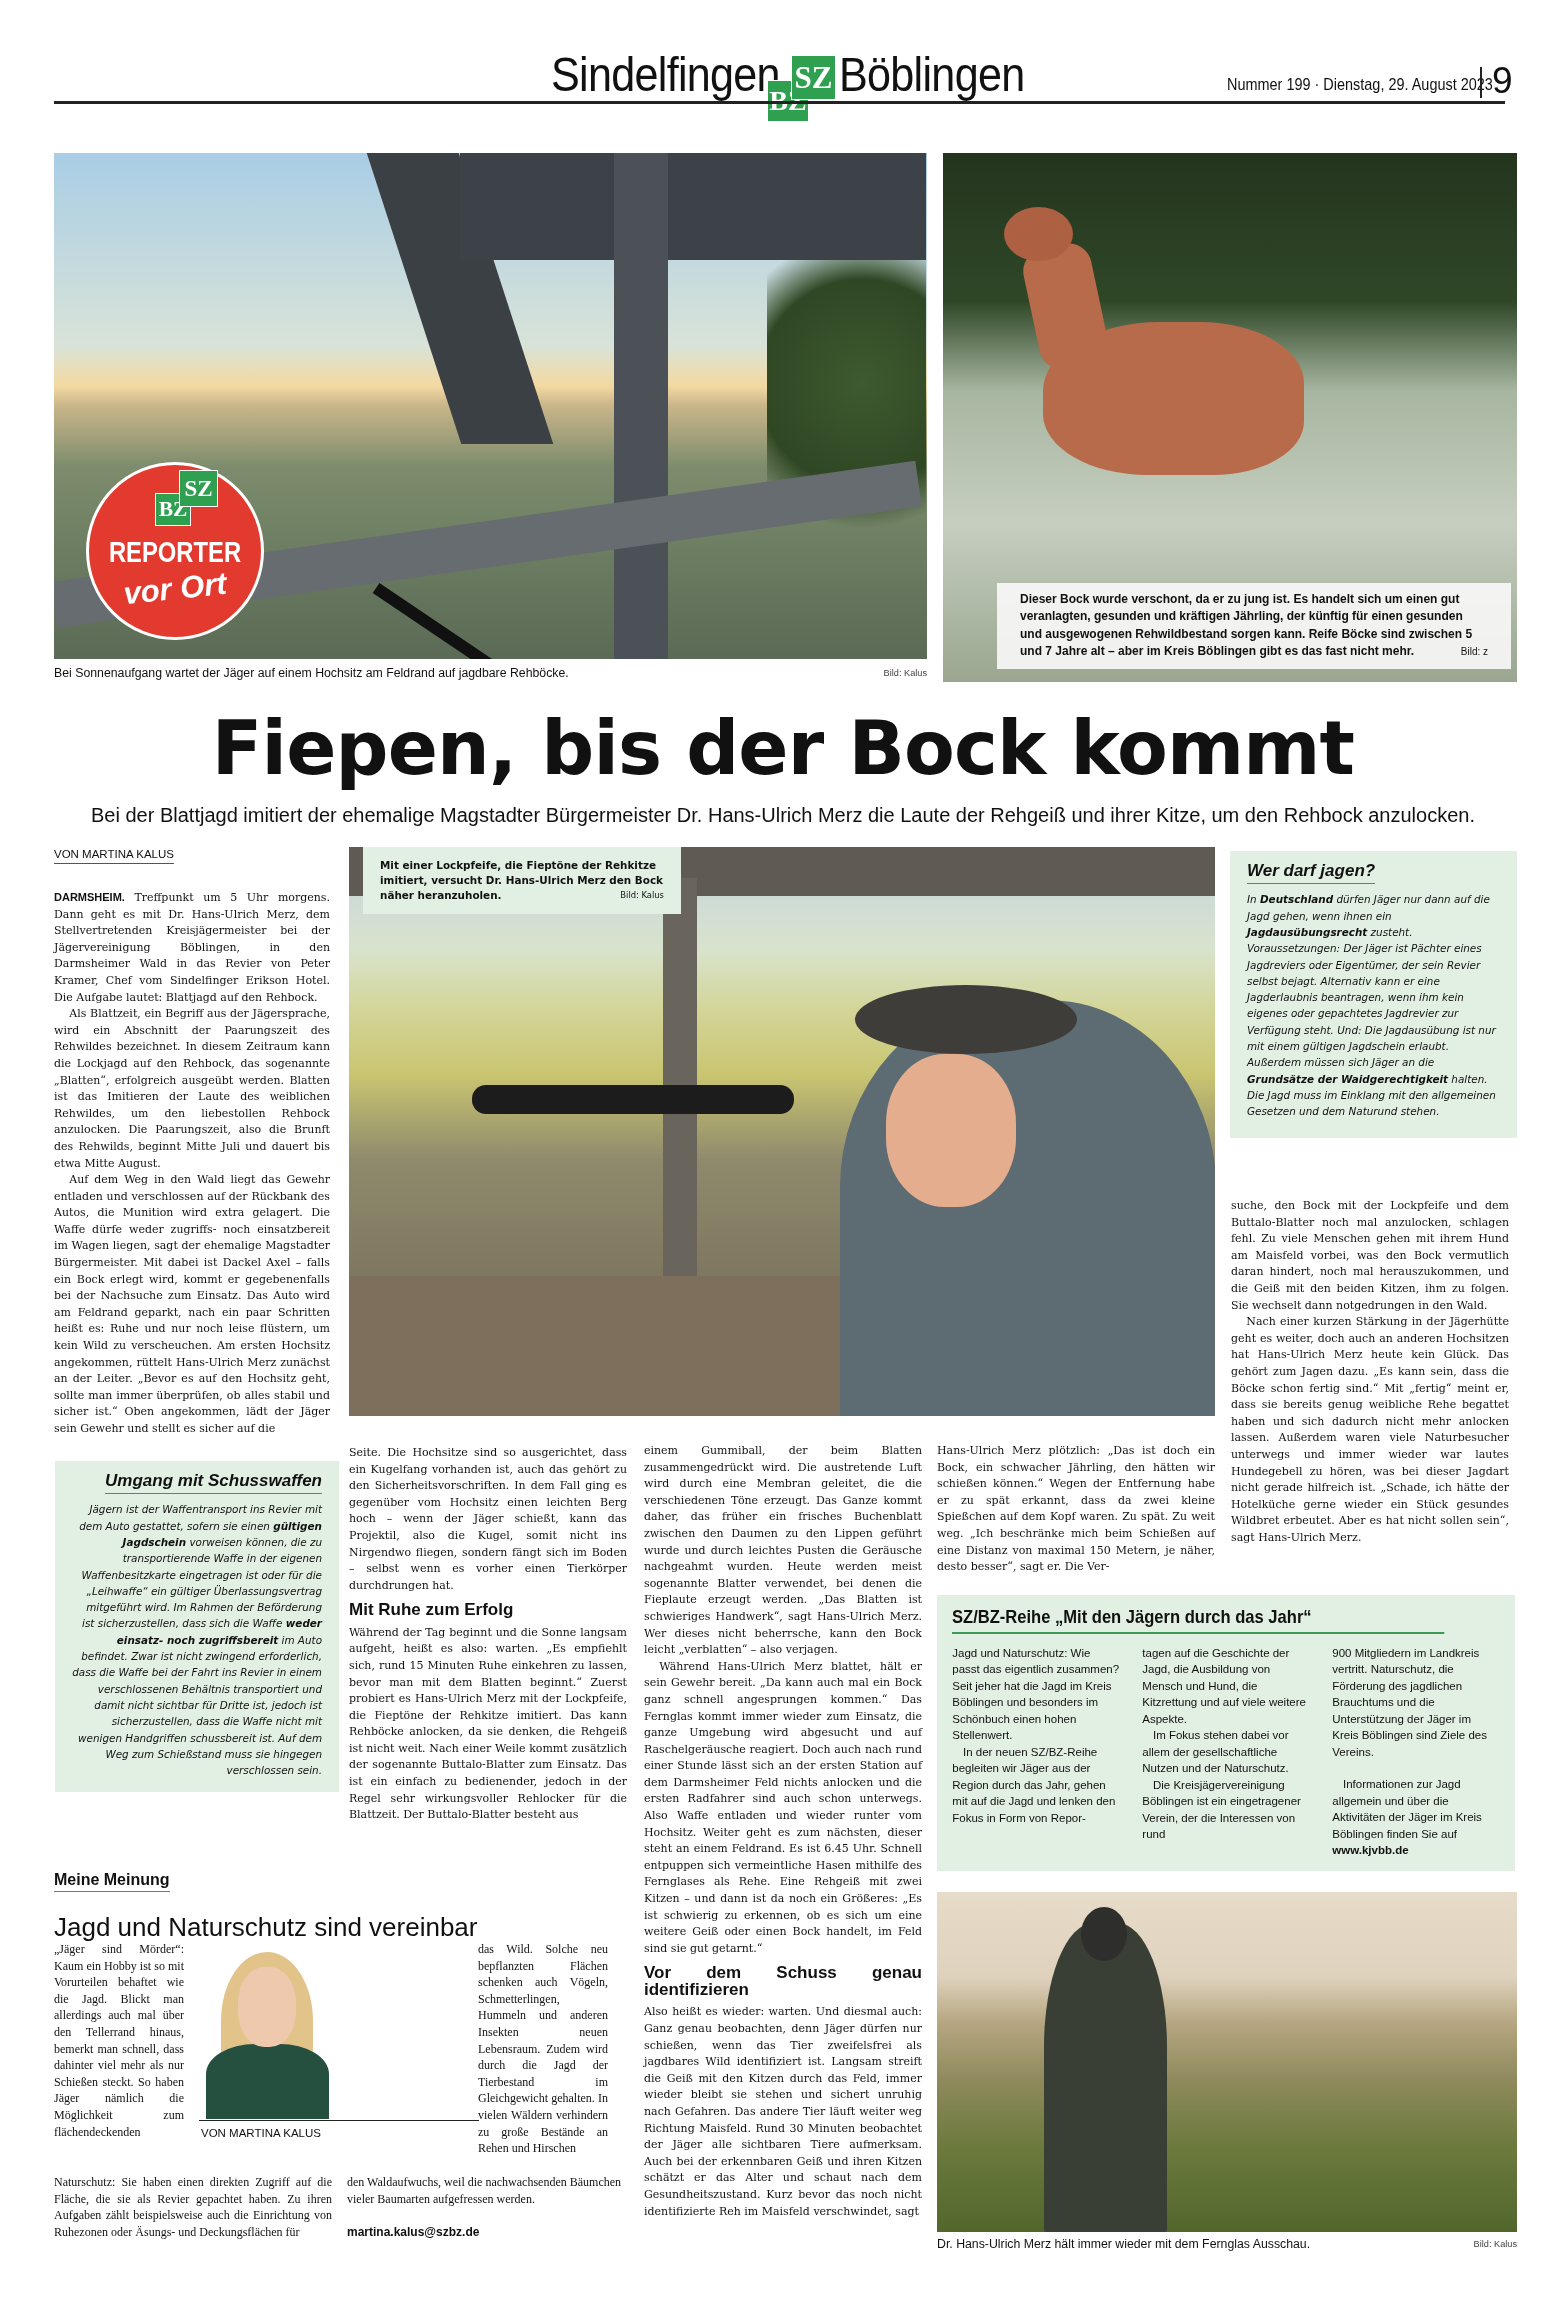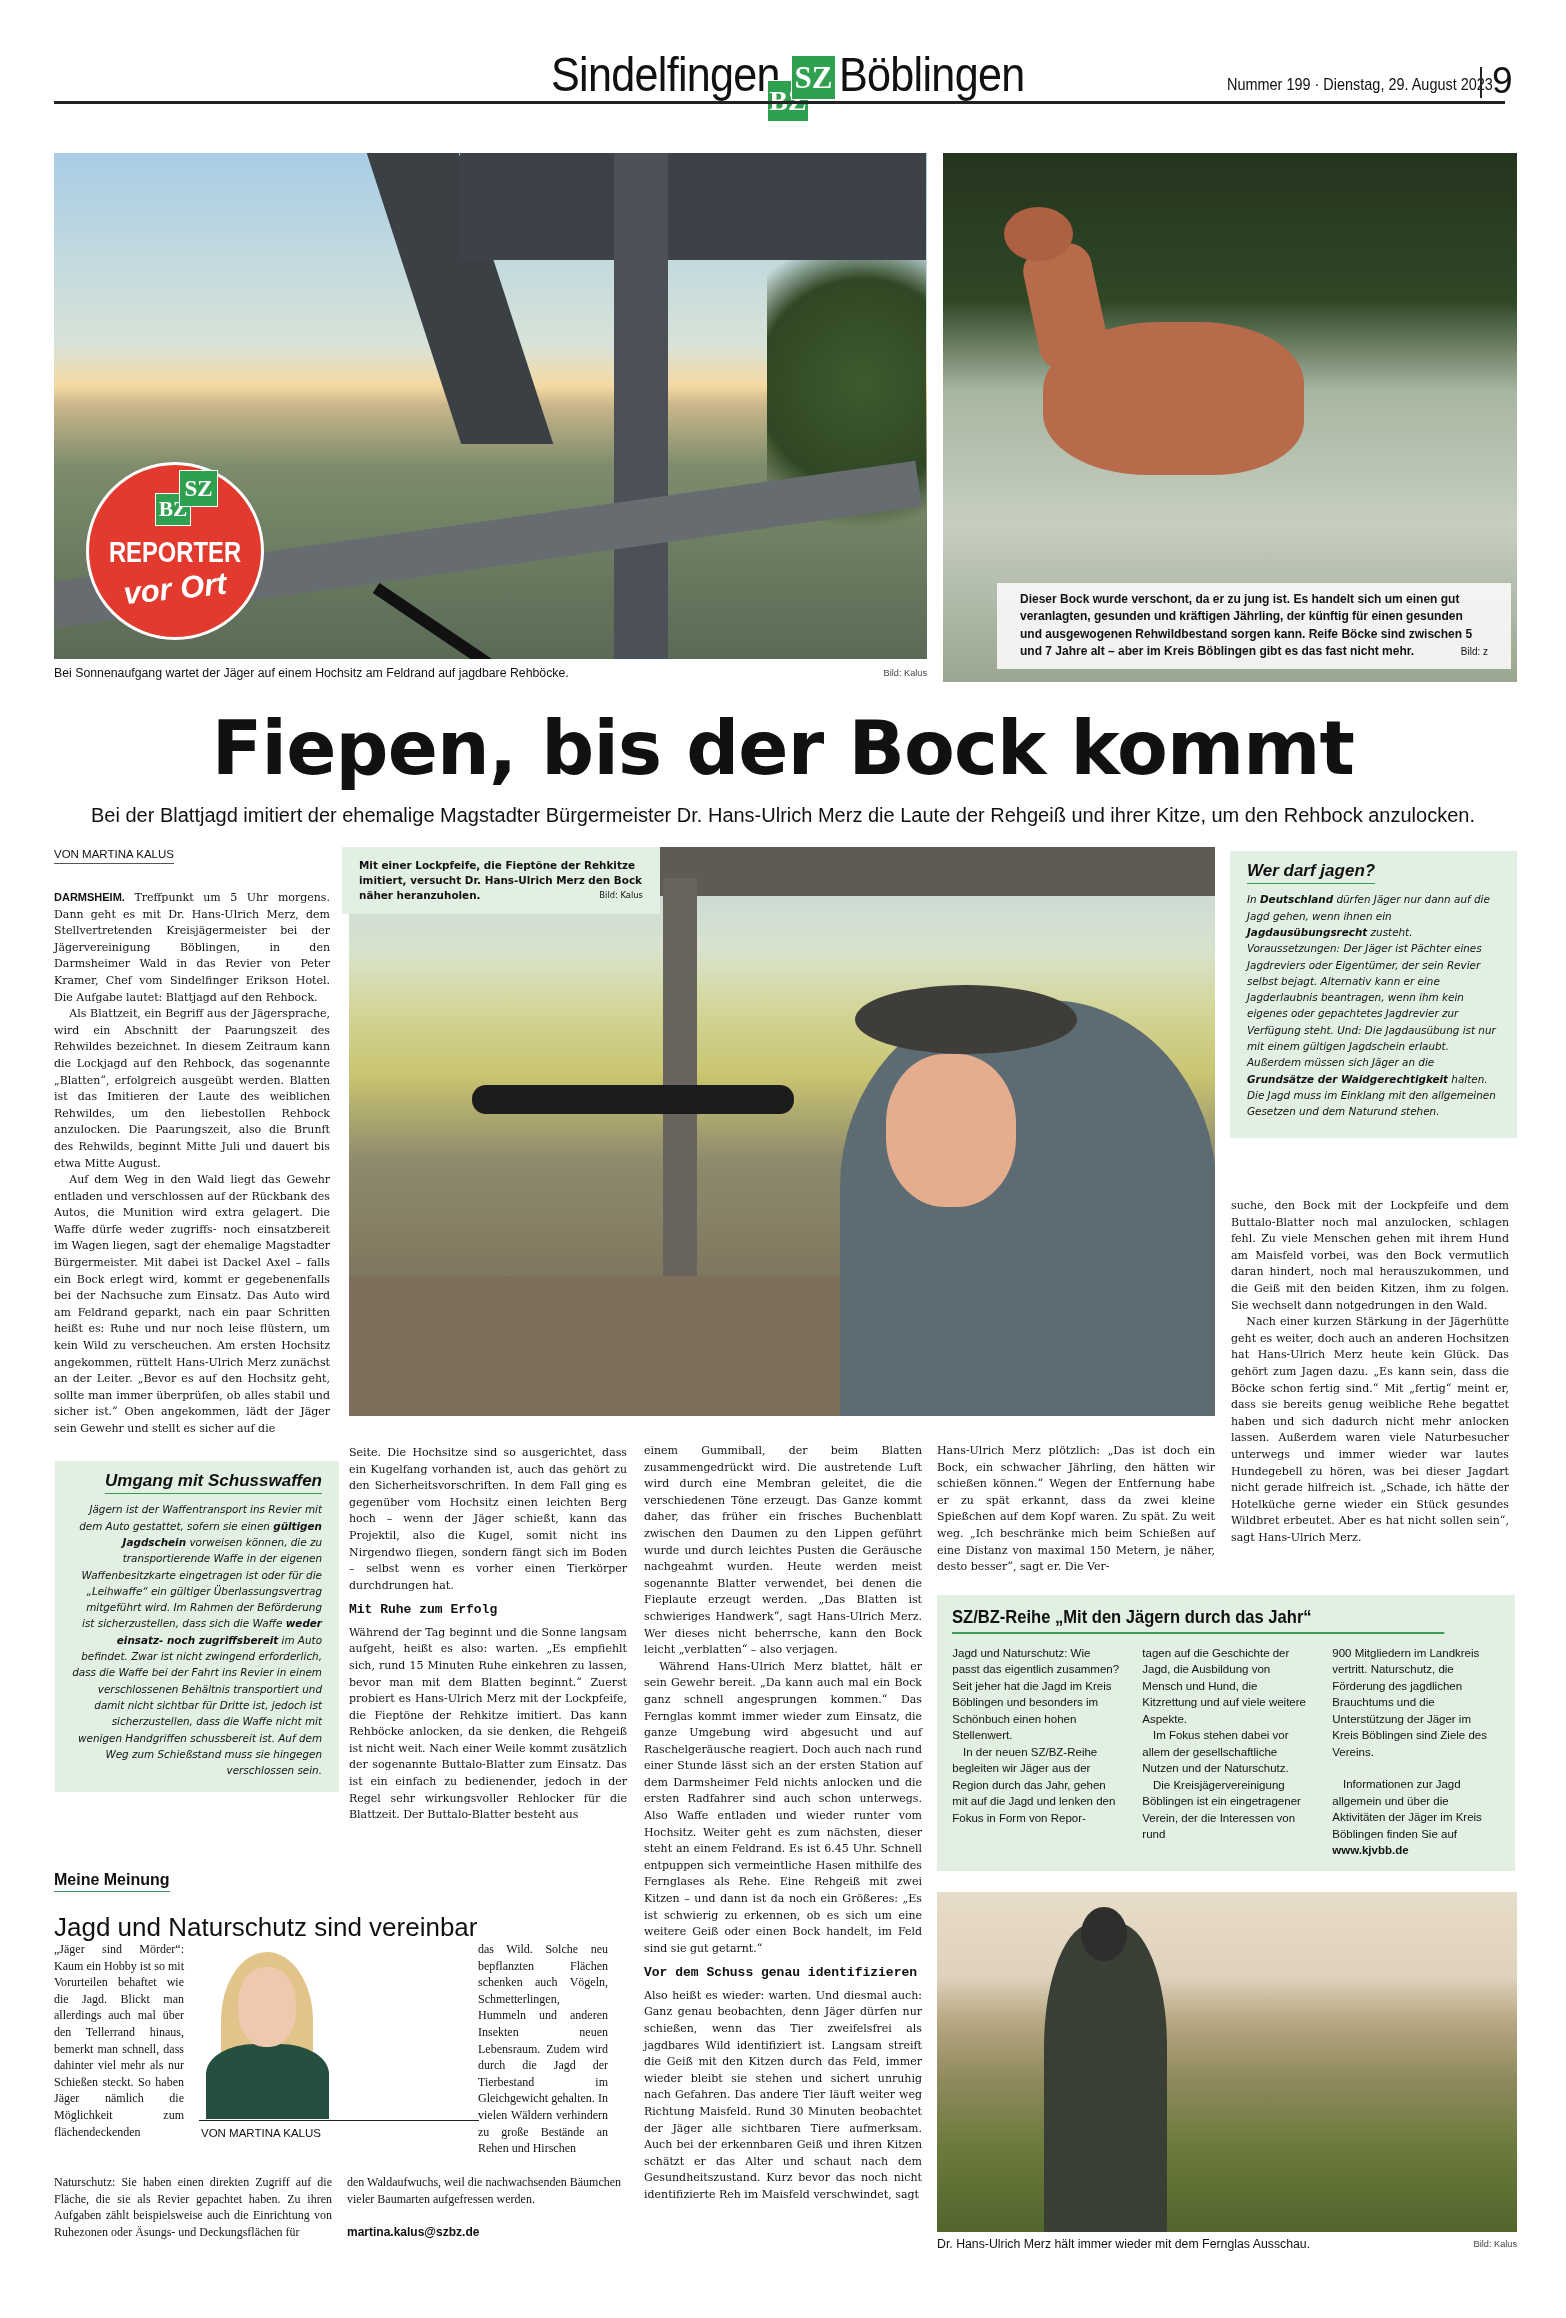--- a/index.html
+++ b/index.html
@@ -46,38 +46,38 @@
   .cap1 .credit { position:absolute; right:0; top:1.5px; font-size:9.2px; color:#444; }
 
   .headline { left:0; top:705px; width:1566px; text-align:center; font-family:"DejaVu Sans", sans-serif; font-weight:bold; font-size:74px; letter-spacing:-0.8px; }
   .subhead { left:0; top:804px; width:1566px; text-align:center; font-family:"Liberation Sans", sans-serif; font-size:20px; }
 
   
   .byline { left:54px; top:848px; font-family:"Liberation Sans", sans-serif; font-size:11.5px; border-bottom:0.8px solid #555; padding-bottom:3.1px; }
   .col { font-family:"DejaVu Serif", serif; font-size:11px; line-height:16.6px; text-align:justify; hyphens:auto; }
   .col p { margin:0; text-indent:15.3px; }
   .col p.first { text-indent:0; }
-  .col h4 { font-family:Liberation Mono, monospace; font-size:13px; margin:7.7px 0 6.1px; }
+  .col h4 { font-family:Liberation Sans, sans-serif; font-size:17px; margin:7.7px 0 6.1px; }
   .c1 { left:54px; top:889px; width:276px; }
 
   .box { background:#e2efe3; font-family:"DejaVu Sans", sans-serif; font-size:10.4px; line-height:16.3px;font-style:italic; }
   .box h3 { font-family:"Liberation Sans", sans-serif; font-size:17px; margin:0 0 7.7px; padding-bottom:3.1px; border-bottom:1.5px solid #3c9a54; display:inline-block; }
   .box1 { left:55px; top:1461px; width:250px; padding:12.3px 17px 14px;text-align:right; }
   .box1 p { margin:0; }
 
   .ph3 { left:349px; top:847px; width:866px; height:569px;
     background: linear-gradient(180deg,#c4d4dc 0%,#d8e3cd 18%,#d4d69a 28%,#c9c571 40%,#8f8a6c 55%,#6b6050 100%); }
   .ph3 .roof { position:absolute; left:0; top:0; width:866px; height:49px; background:#5f5a52; }
   .ph3 .post { position:absolute; left:314px; top:31px; width:34px; height:537px; background:#6a655c; }
   .ph3 .wall { position:absolute; left:0; top:429px; width:552px; height:140px; background:#7d6f5c; }
   .ph3 .man { position:absolute; left:491px; top:153px; width:376px; height:416px; border-radius:45% 45% 0 0; background:#5d6b72; }
   .ph3 .hat { position:absolute; left:506px; top:138px; width:222px; height:69px; border-radius:50%; background:#3f3d3a; }
   .ph3 .face { position:absolute; left:537px; top:207px; width:130px; height:153px; border-radius:45%; background:#e3ad8e; }
   .ph3 .scope { position:absolute; left:123px; top:238px; width:322px; height:29px; border-radius:14px; background:#1c1c1c; }
-  .cap3 { left:342px; top:847px; width:284px; background:#e2efe3; padding:10.7px 17px; font-family:"DejaVu Sans", sans-serif; font-weight:bold; font-size:10.4px; line-height:15.3px; }
+  .cap3 { left:363px; top:847px; width:284px; background:#e2efe3; padding:10.7px 17px; font-family:"DejaVu Sans", sans-serif; font-weight:bold; font-size:10.4px; line-height:15.3px; }
   .cap3 .credit { float:right; font-weight:normal; font-size:8.4px; }
 
   .c2 { left:349px; top:1445px; width:278px; }
   .c3 { left:644px; top:1443px; width:278px; }
   .c4 { left:937px; top:1443px; width:278px; }
   .c5 { left:1231px; top:1198px; width:278px; }
 
   .box2 { left:1230px; top:851px; width:253px; padding:12.3px 17px 18.4px; }
   .box2 p { margin:0; }
 

